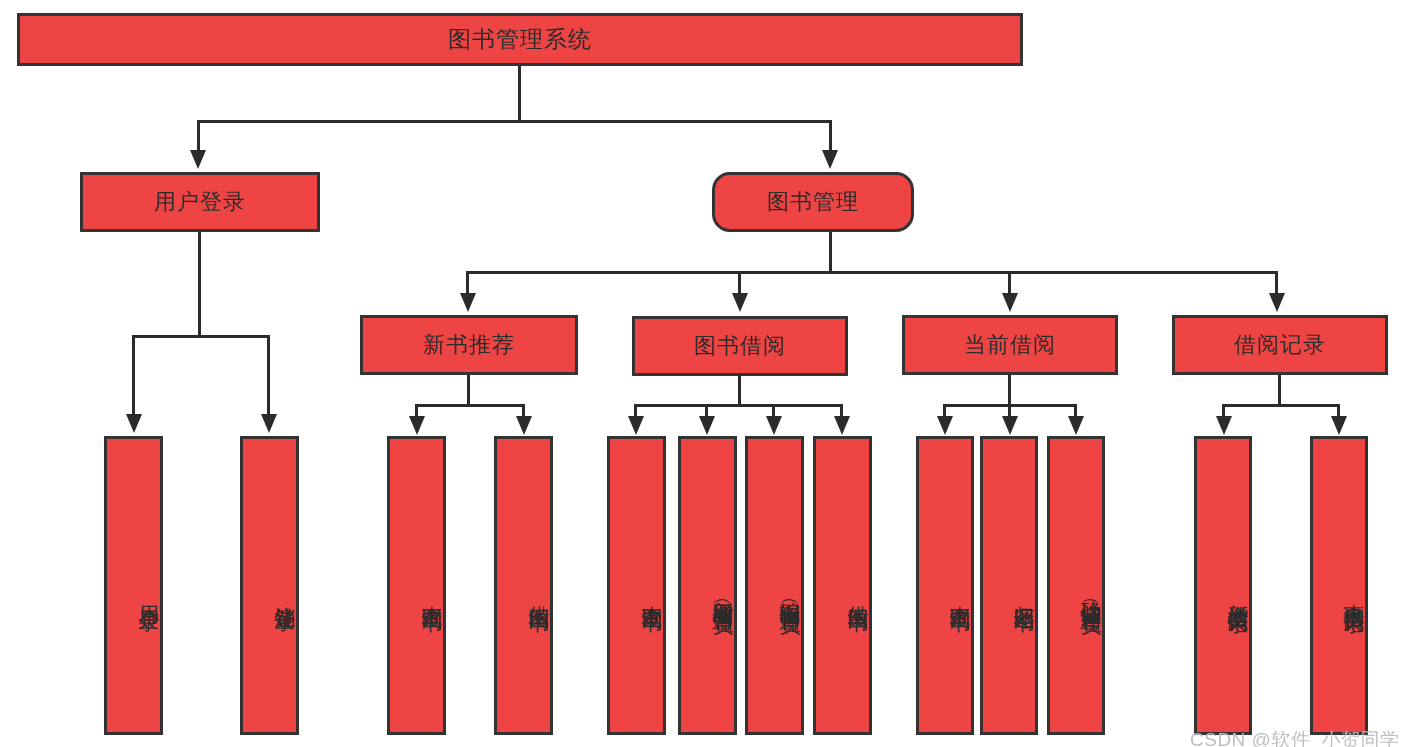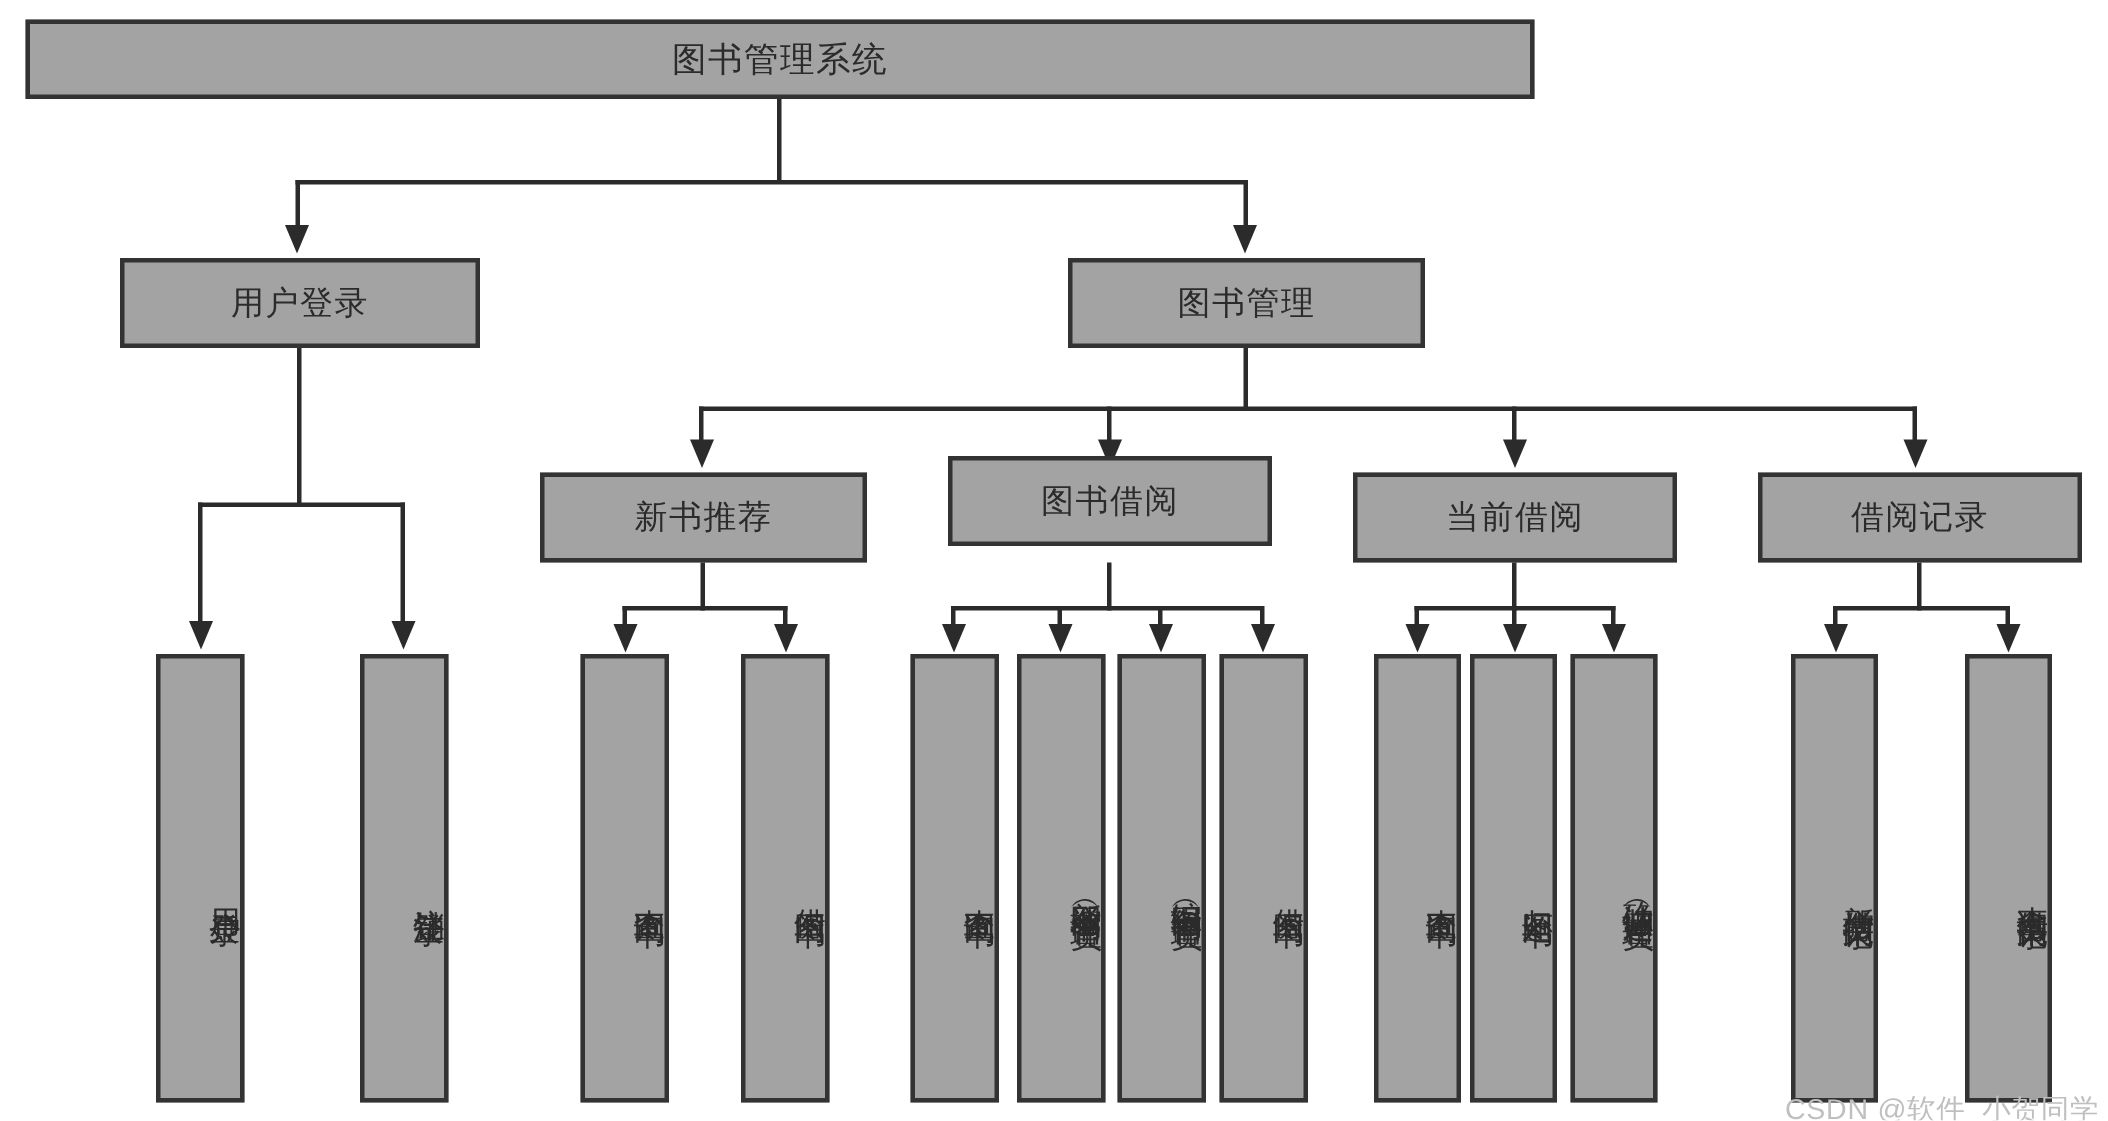--- a/index.html
+++ b/index.html
@@ -14,21 +14,21 @@
     position: relative;
     width: 1405px;
     height: 747px;
     background: #ffffff;
     overflow: hidden;
   }
   .node {
     position: absolute;
     box-sizing: border-box;
     border: 3px solid #333333;
-    background: #a3a3a3;
+    background: #ef4444;
     display: flex;
     align-items: center;
     justify-content: center;
     color: #2b2b2b;
   }
   .node.horiz {
     font-size: 22px;
     letter-spacing: 1px;
     line-height: 1.1;
   }
@@ -87,21 +87,21 @@
   <div class="edge h" style="left:197px; top:120px; width:634px;"></div>
 
   <div class="edge v" style="left:197px; top:120px; height:34px;"></div>
   <div class="arrow" style="left:190px; top:150px;"></div>
   <div class="edge v" style="left:829px; top:120px; height:34px;"></div>
   <div class="arrow" style="left:822px; top:150px;"></div>
 
   <div class="node horiz" style="left:80px; top:172px; width:240px; height:60px;">
     <span>用户登录</span>
   </div>
-  <div class="node horiz" style="left:712px; top:172px; width:238px; height:60px;">
+  <div class="node horiz" style="left:712px; top:172px; width:202px; height:60px;border-radius:18px;">
     <span>图书管理</span>
   </div>
 
   <div class="edge v" style="left:198px; top:232px; height:105px;"></div>
   <div class="edge h" style="left:132px; top:335px; width:138px;"></div>
   <div class="edge v" style="left:132px; top:335px; height:83px;"></div>
   <div class="arrow" style="left:126px; top:414px;"></div>
   <div class="edge v" style="left:267px; top:335px; height:83px;"></div>
   <div class="arrow" style="left:261px; top:414px;"></div>
 
@@ -112,21 +112,21 @@
   <div class="edge v" style="left:738px; top:271px; height:26px;"></div>
   <div class="arrow" style="left:732px; top:293px;"></div>
   <div class="edge v" style="left:1008px; top:271px; height:26px;"></div>
   <div class="arrow" style="left:1002px; top:293px;"></div>
   <div class="edge v" style="left:1275px; top:271px; height:26px;"></div>
   <div class="arrow" style="left:1269px; top:293px;"></div>
 
   <div class="node horiz" style="left:360px; top:315px; width:218px; height:60px;">
     <span>新书推荐</span>
   </div>
-  <div class="node horiz" style="left:632px; top:304px; width:216px; height:60px;">
+  <div class="node horiz" style="left:632px; top:316px; width:216px; height:60px;">
     <span>图书借阅</span>
   </div>
   <div class="node horiz" style="left:1172px; top:315px; width:216px; height:60px;">
     <span>借阅记录</span>
   </div>
   <div class="node horiz" style="left:902px; top:315px; width:216px; height:60px;">
     <span>当前借阅</span>
   </div>
 
   <div class="edge v" style="left:467px; top:375px; height:32px;"></div>

